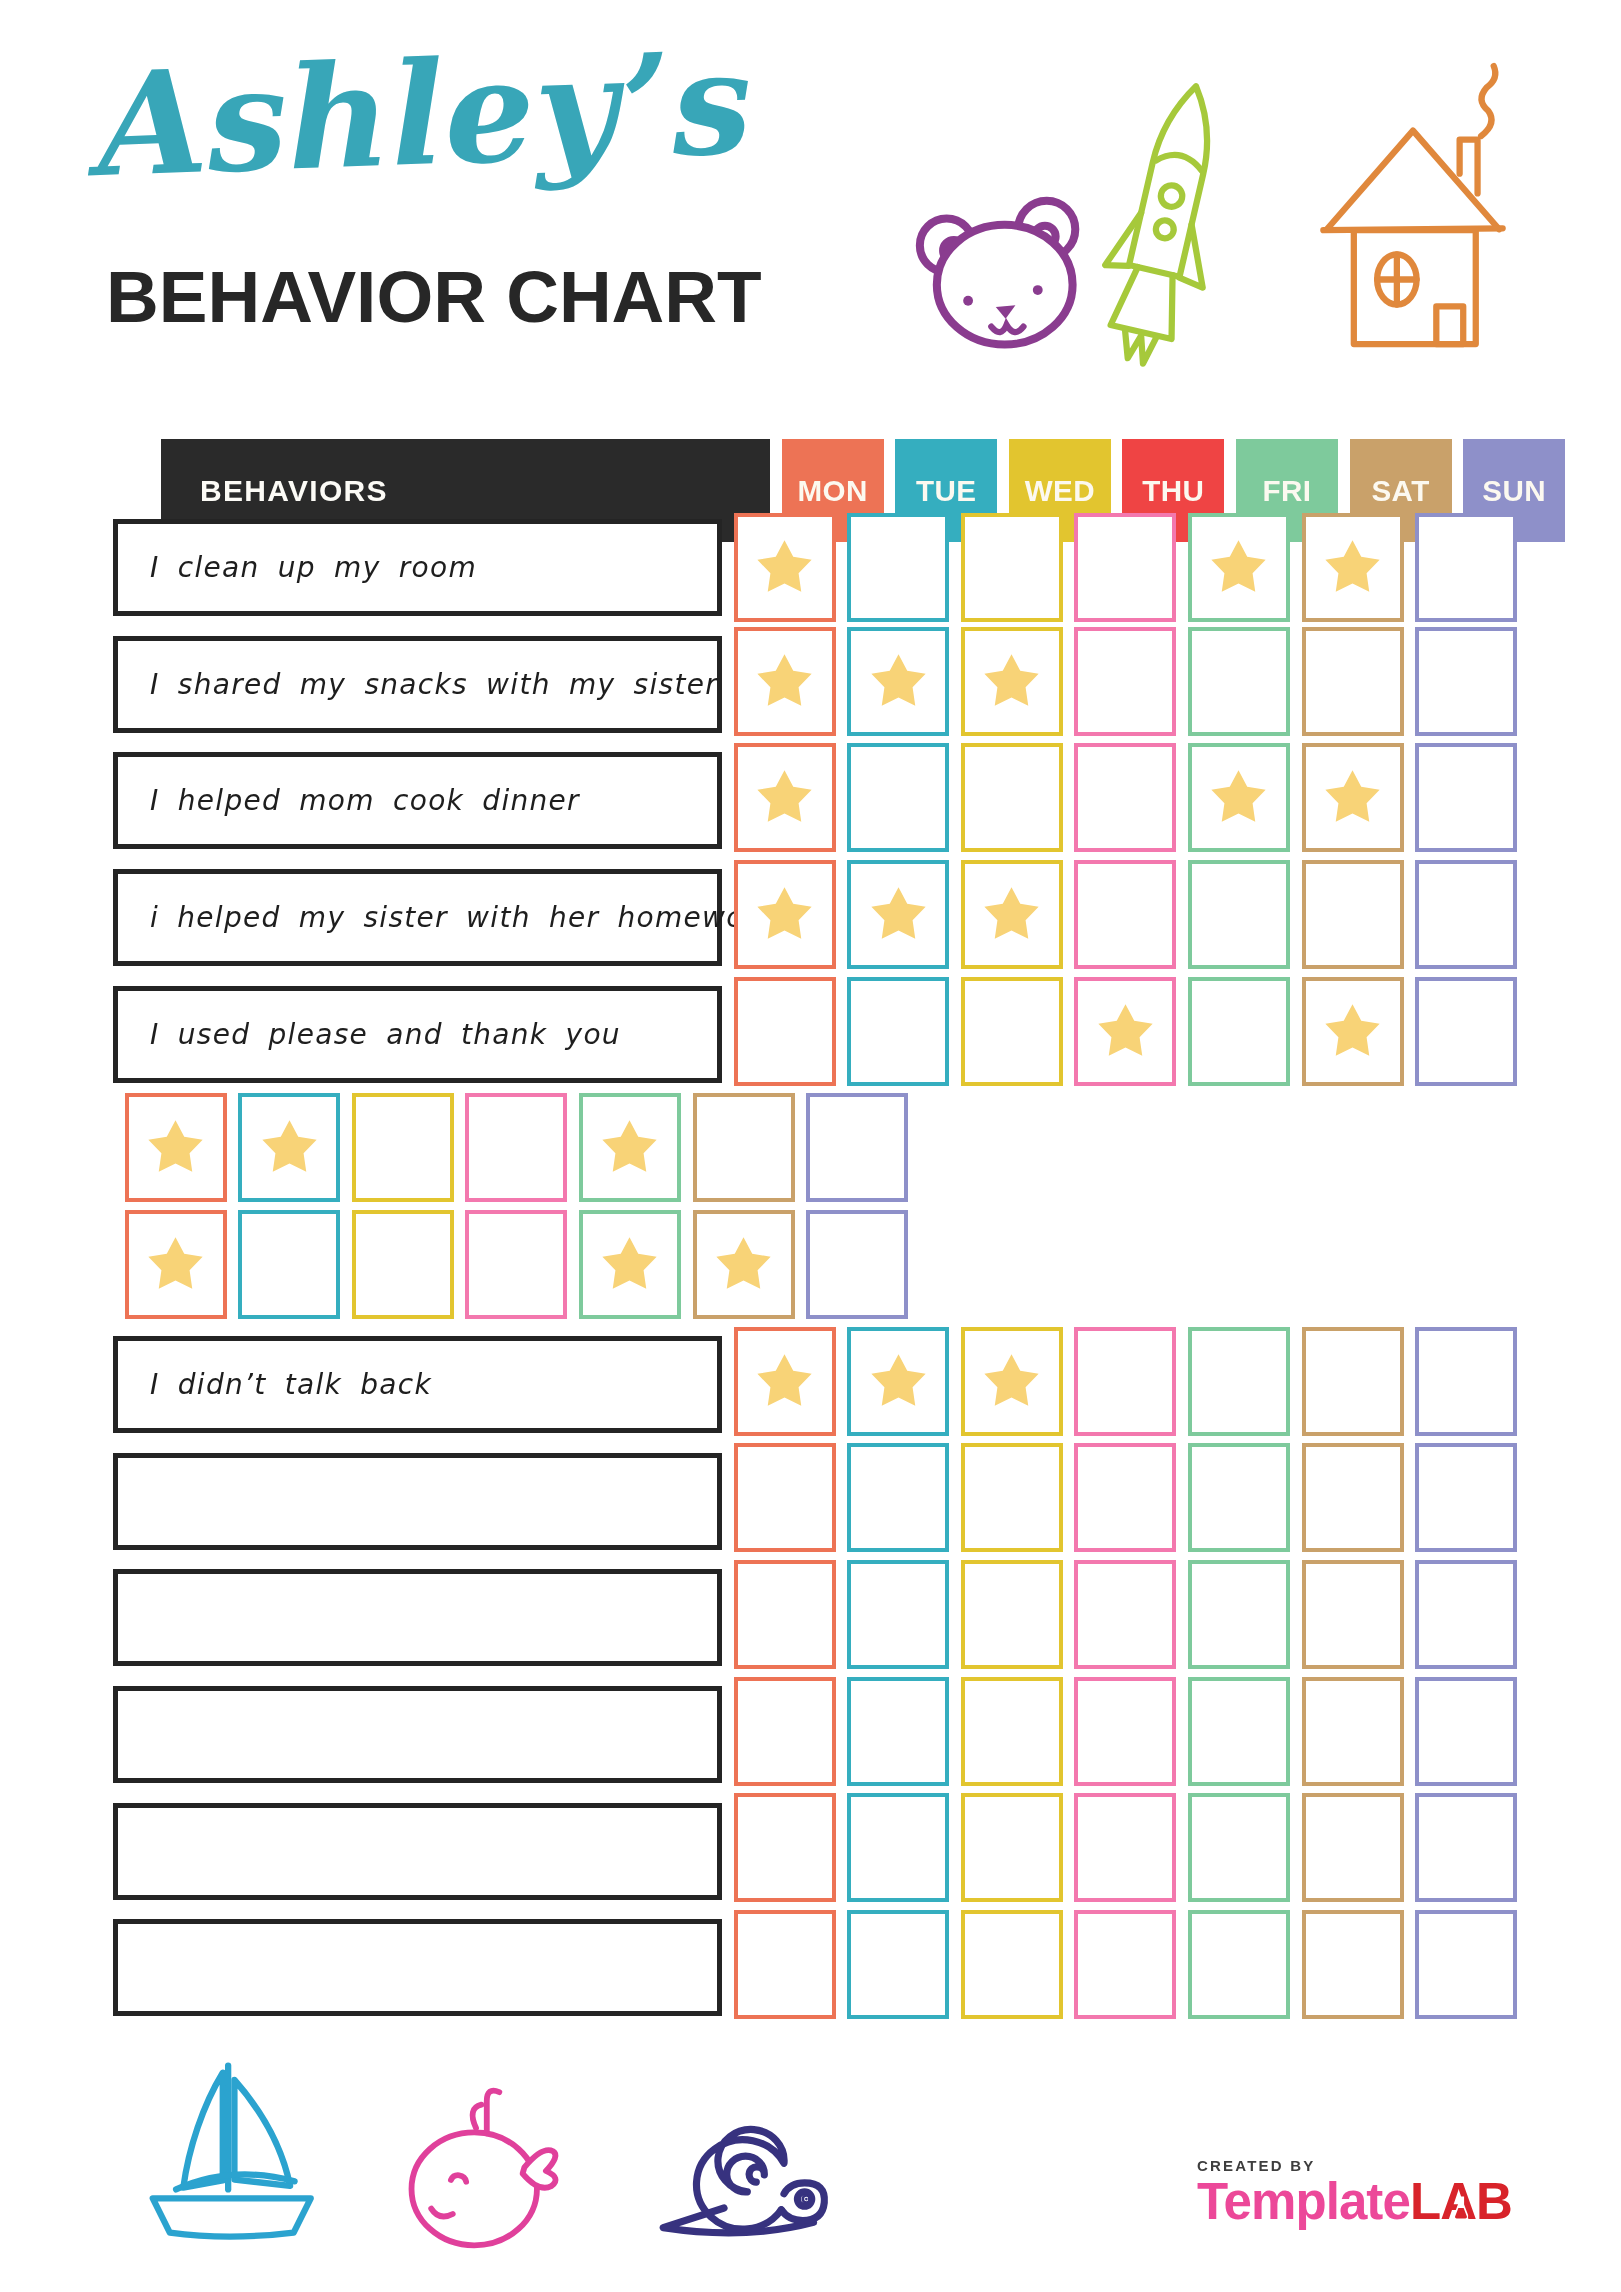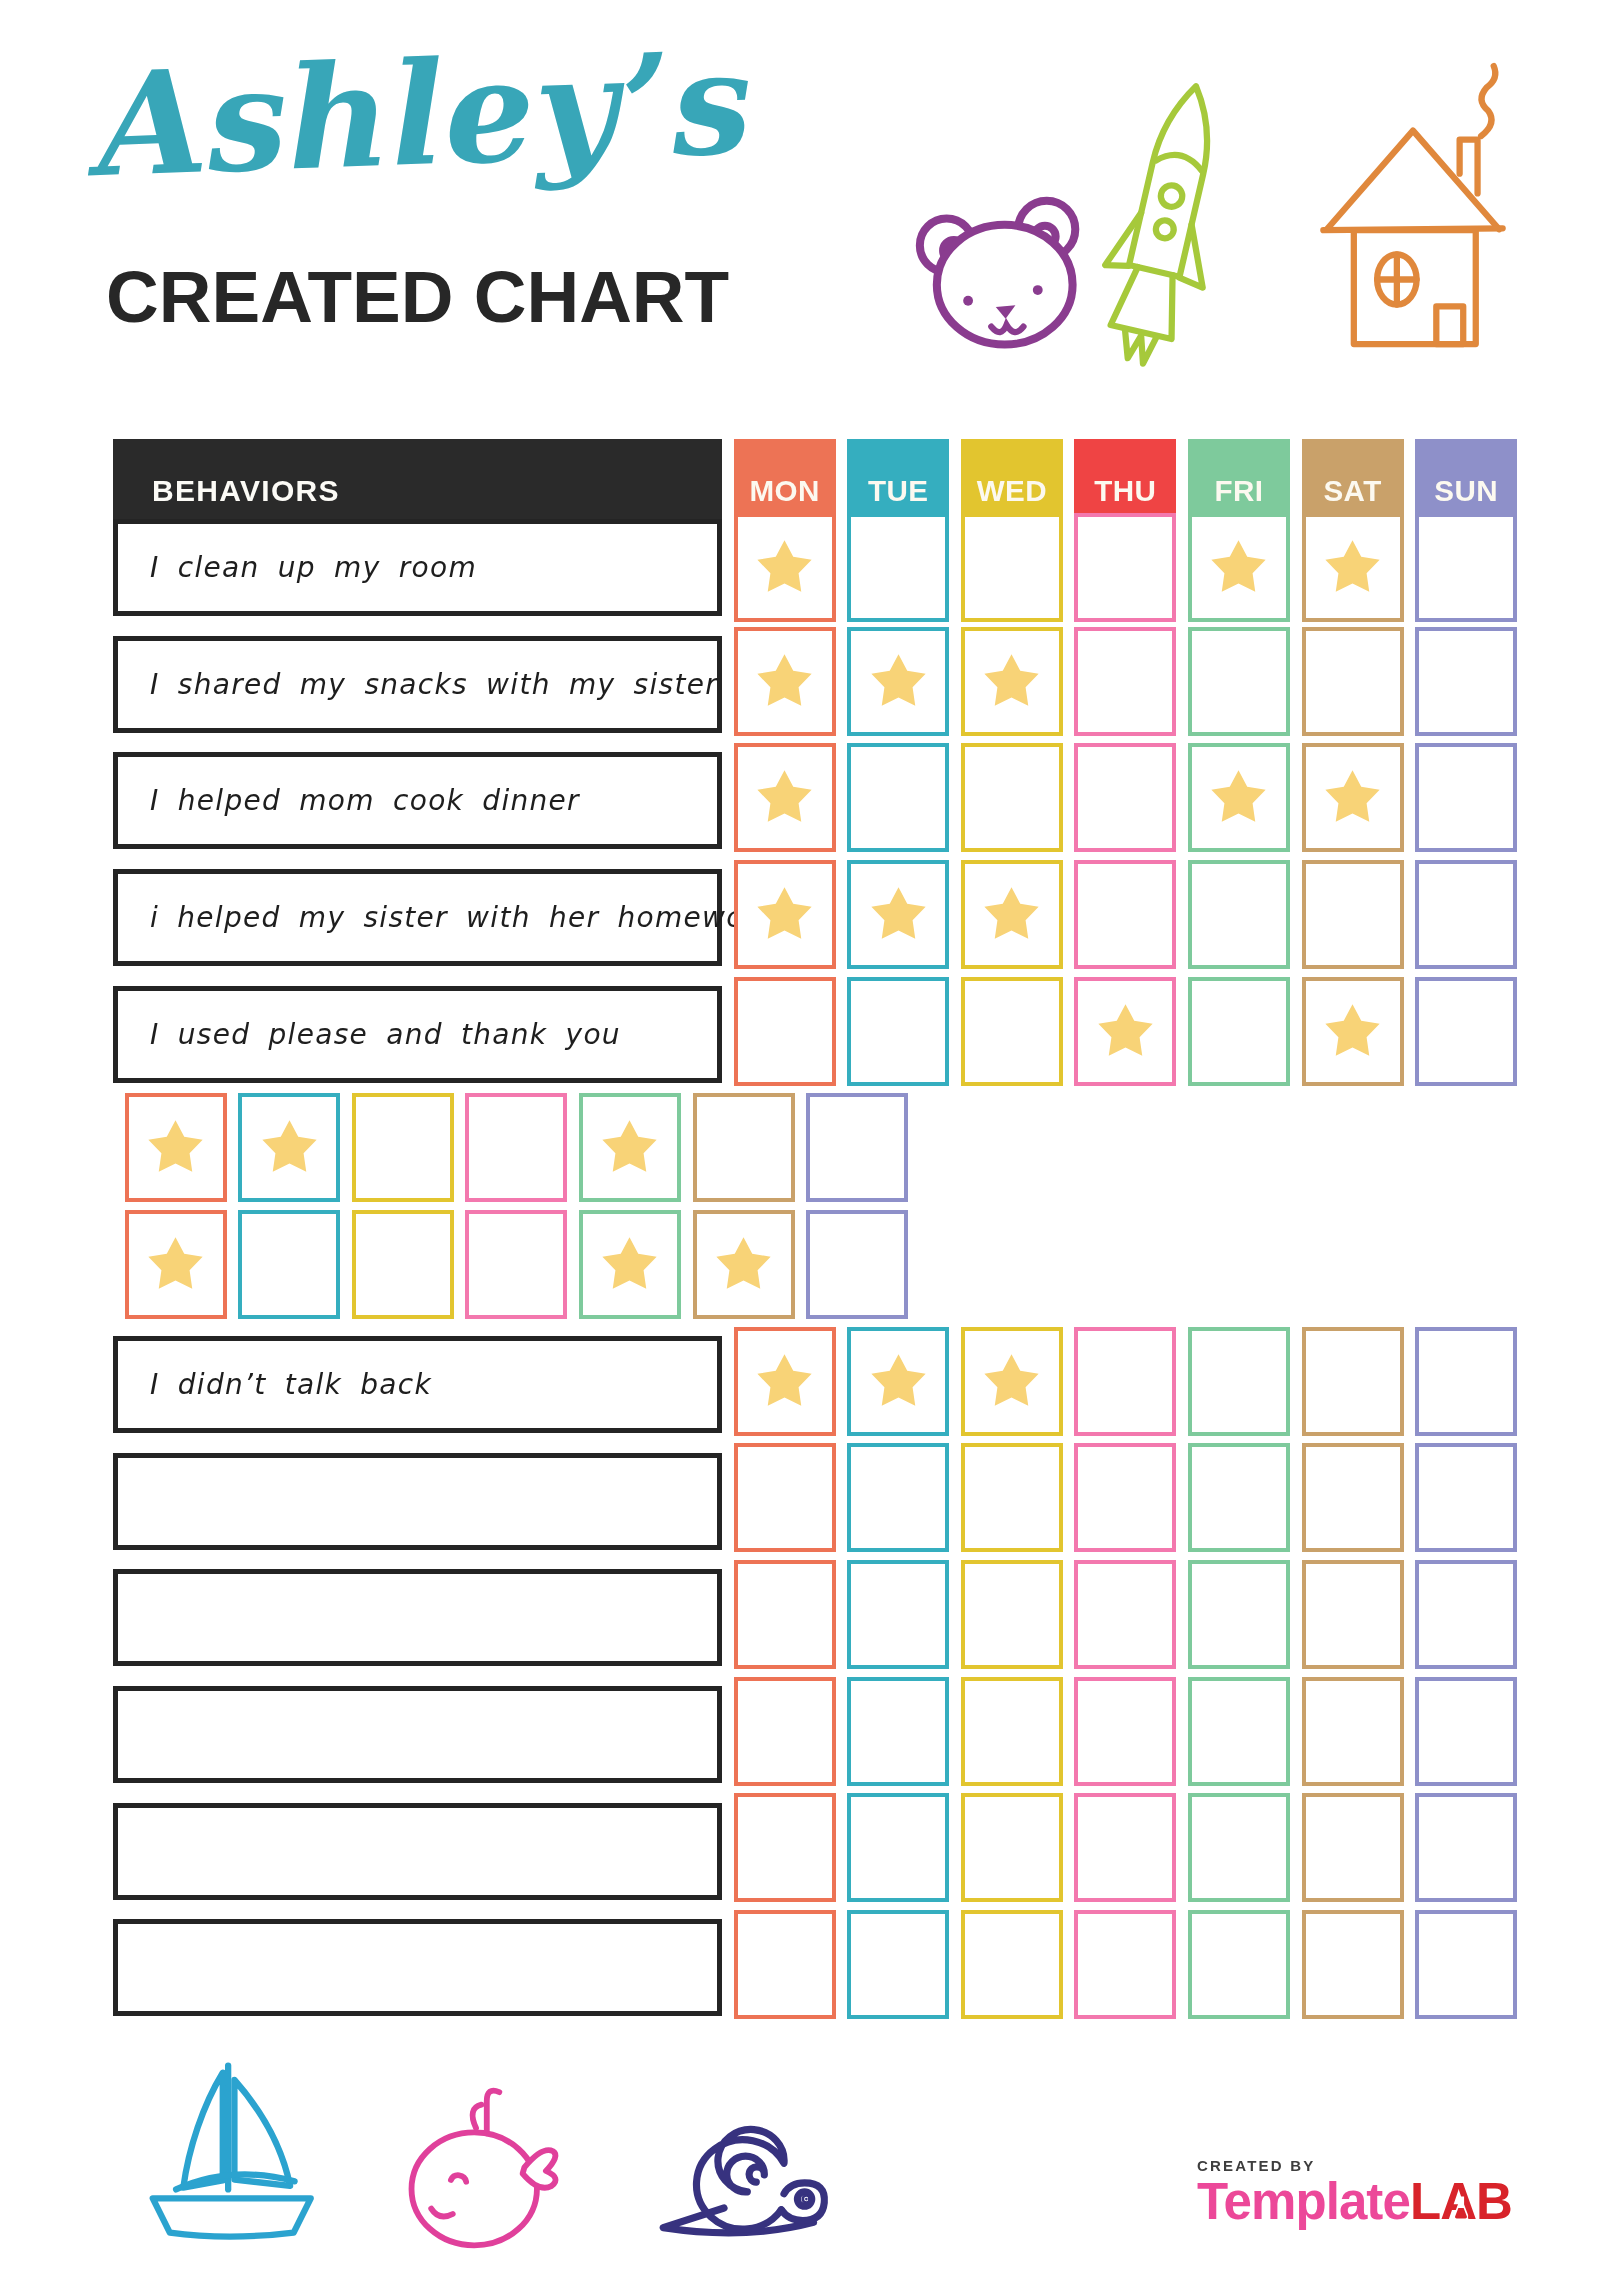--- a/index.html
+++ b/index.html
@@ -23,21 +23,21 @@
     font-size:73px; font-weight:800; letter-spacing:0px;
     color:#272727; line-height:1;
   }
 
   
   .doodle { position:absolute; }
   .doodle svg { display:block; overflow:visible; }
 
   
   .chart { position:absolute; left:113px; top:439px; }
-  .header-row { display:flex; height:72px; margin-bottom:8px; }
+  .header-row { display:flex; height:72px; margin-bottom:8px;margin-left:48px; }
   .behaviors-header {
     width:609px; height:103px; background:#2A2A2A;
     color:#FCFBF6; font-size:30px; font-weight:600; letter-spacing:1.3px;
     display:flex; align-items:center; padding-left:39px;
   }
   .day-header {
     width:102px; height:103px; margin-left:11.6px;
     display:flex; align-items:center; justify-content:center;
     color:#FCF9F0; font-size:29.6px; font-weight:600; letter-spacing:0.4px;
   }
@@ -68,21 +68,21 @@
   .brand-template { color:#ec4899; }
   .brand-lab { color:#D8232A; position:relative; display:inline-block; }
   .brand-lab .flask { position:absolute; left:50%; top:54%; transform:translate(-50%,-50%); }
 </style>
 </head>
 <body>
 
 <div class="page">
 
   <div class="owner-name">Ashley’s</div>
-  <div class="page-title">CREATED CHART</div>
+  <div class="page-title">BEHAVIOR CHART</div>
 
   <div class="doodle" style="left:909px; top:190px;">
     <svg width="195" height="159" viewBox="0 0 218 178" fill="none" stroke="#8A3C8F" stroke-width="9" stroke-linecap="round">
       <circle cx="42" cy="62" r="30"></circle>
       <circle cx="50" cy="68" r="12"></circle>
       <circle cx="154" cy="44" r="32"></circle>
       <circle cx="152" cy="52" r="12"></circle>
       <ellipse cx="107" cy="106" rx="76" ry="67" fill="#ffffff"></ellipse>
       <circle cx="66" cy="124" r="5.5" fill="#8A3C8F" stroke="none"></circle>
       <circle cx="144" cy="112" r="5.5" fill="#8A3C8F" stroke="none"></circle>

